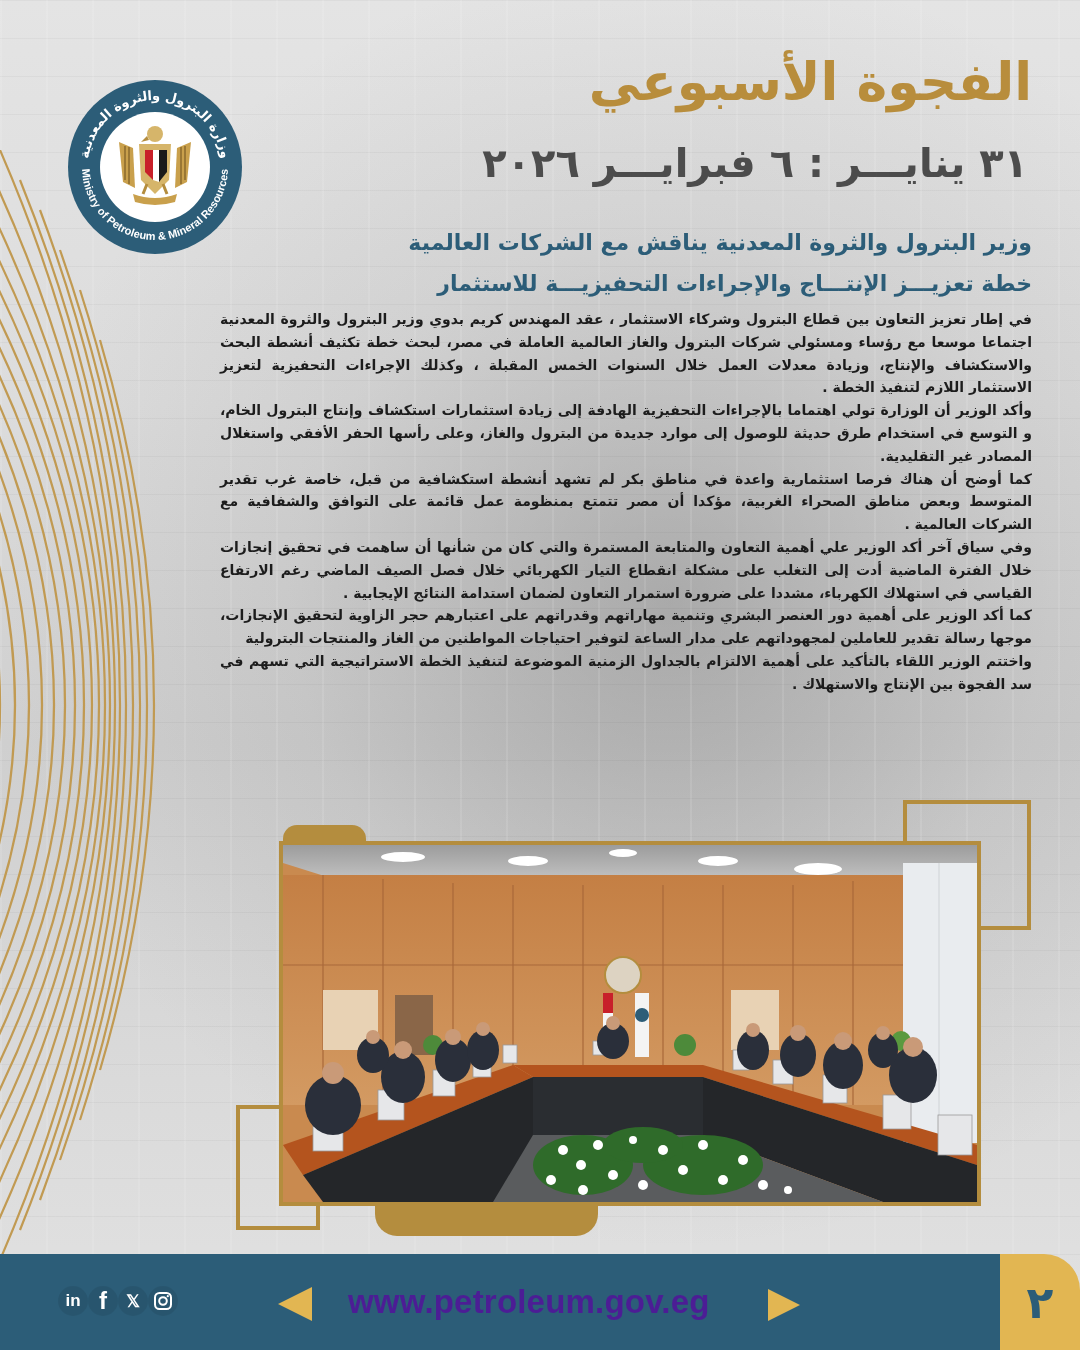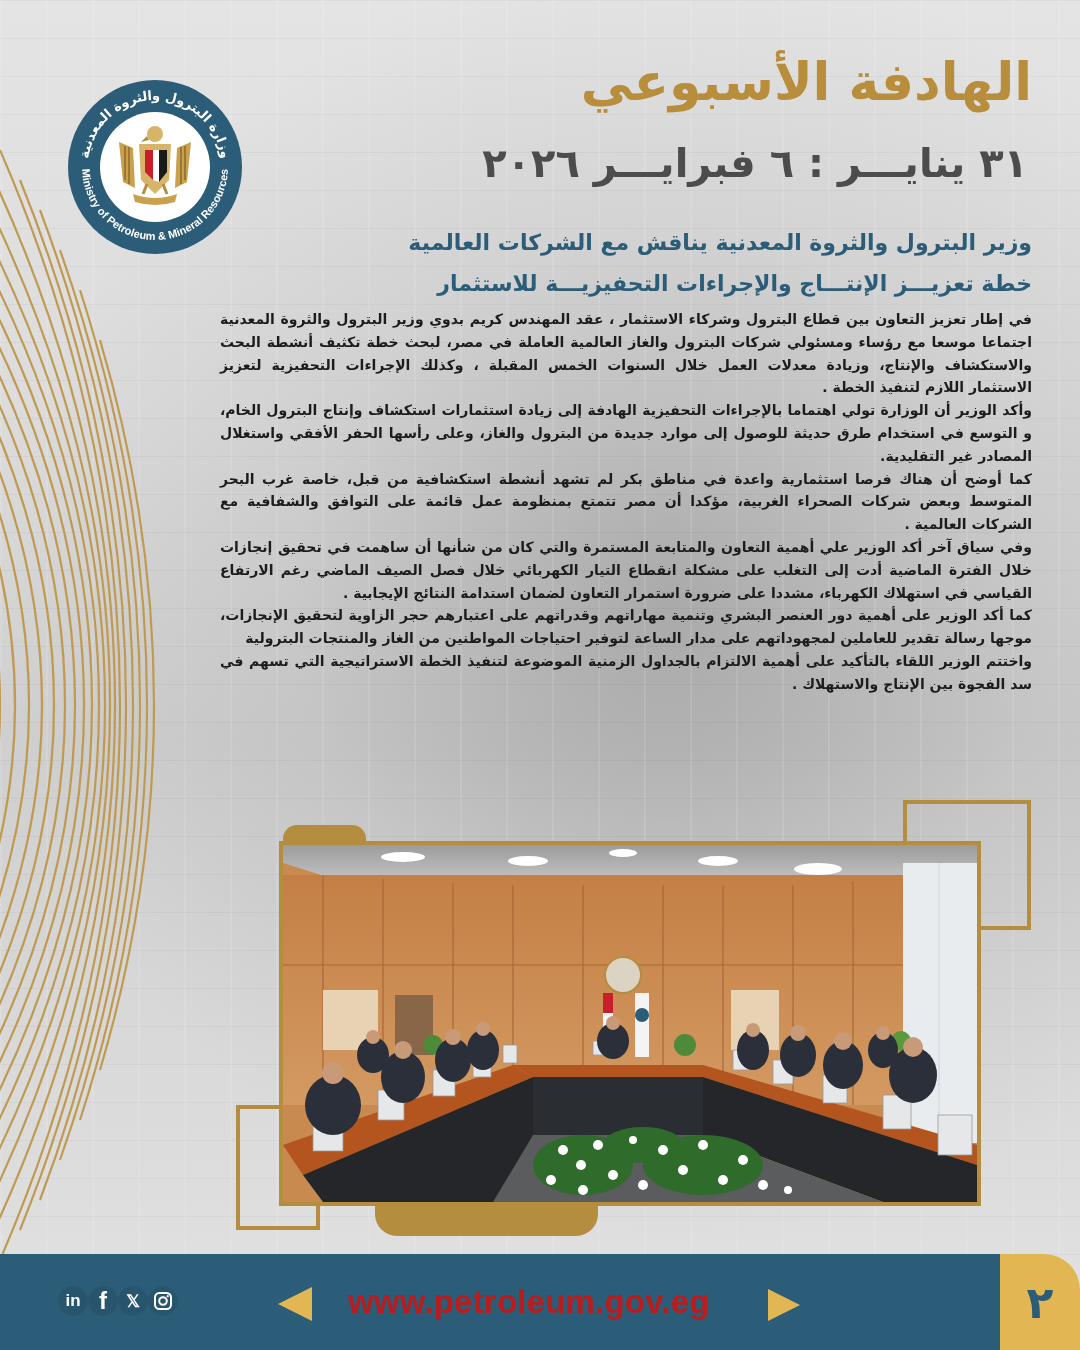--- a/index.html
+++ b/index.html
@@ -97,21 +97,21 @@
       border-right: 34px solid #e2b652;
     }
     .arrow-right {
       position: absolute; left: 768px; top: 1289px; width: 0; height: 0;
       border-top: 16px solid transparent; border-bottom: 16px solid transparent;
       border-left: 32px solid #e2b652;
     }
     .website {
       position: absolute; left: 348px; top: 1283px;
       font-family: "Liberation Sans", sans-serif; font-weight: bold;
-      font-size: 33px; color: #b91c1c; letter-spacing: 0.2px; text-align: right;
+      font-size: 33px; color: #4c1d95; letter-spacing: 0.2px; text-align: right;
     }
   </style>
 </head>
 <body>
 
 <div class="bg-texture"></div>
 
 <svg class="gold-arcs" viewBox="0 0 260 1110" preserveAspectRatio="none">
   <g fill="none" stroke="#c19a52" stroke-width="2.2">
     <path d="M-260,0 Q260,555 -260,1110"></path>
@@ -165,32 +165,32 @@
       <path d="M40,28 L46,28 L46,60 L40,58 Z" fill="#ffffff"></path>
       <path d="M46,28 L54,28 L54,50 L46,60 Z" fill="#1a1a1a"></path>
 
       <path d="M20,72 Q42,80 64,72 L62,80 Q42,86 22,80 Z" fill="#c9a04c"></path>
 
       <path d="M34,62 L30,72 M50,62 L54,72" stroke="#b48d3e" stroke-width="3"></path>
     </svg>
   </div>
 </div>
 
-<div class="header-title">الهادفة الأسبوعي</div>
+<div class="header-title">الفجوة الأسبوعي</div>
 <div class="header-date">٣١ ينايـــر : ٦ فبرايـــر ٢٠٢٦</div>
 
 <div class="headline">
   <span>وزير البترول والثروة المعدنية يناقش مع الشركات العالمية</span>
   <span>خطة تعزيـــز الإنتـــاج والإجراءات التحفيزيـــة للاستثمار</span>
 </div>
 
 <div class="body-text">
   <p>في إطار تعزيز التعاون بين قطاع البترول وشركاء الاستثمار ، عقد المهندس كريم بدوي وزير البترول والثروة المعدنية اجتماعا موسعا مع رؤساء ومسئولي شركات البترول والغاز العالمية العاملة في مصر، لبحث خطة تكثيف أنشطة البحث والاستكشاف والإنتاج، وزيادة معدلات العمل خلال السنوات الخمس المقبلة ، وكذلك الإجراءات التحفيزية لتعزيز الاستثمار اللازم لتنفيذ الخطة .</p>
   <p>وأكد الوزير أن الوزارة تولي اهتماما بالإجراءات التحفيزية الهادفة إلى زيادة استثمارات استكشاف وإنتاج البترول الخام، و التوسع في استخدام طرق حديثة للوصول إلى موارد جديدة من البترول والغاز، وعلى رأسها الحفر الأفقي واستغلال المصادر غير التقليدية.</p>
-  <p>كما أوضح أن هناك فرصا استثمارية واعدة في مناطق بكر لم تشهد أنشطة استكشافية من قبل، خاصة غرب البحر المتوسط وبعض شركات الصحراء الغربية، مؤكدا أن مصر تتمتع بمنظومة عمل قائمة على التوافق والشفافية مع الشركات العالمية .</p>
+  <p>كما أوضح أن هناك فرصا استثمارية واعدة في مناطق بكر لم تشهد أنشطة استكشافية من قبل، خاصة غرب تقدير المتوسط وبعض مناطق الصحراء الغربية، مؤكدا أن مصر تتمتع بمنظومة عمل قائمة على التوافق والشفافية مع الشركات العالمية .</p>
   <p>وفي سياق آخر أكد الوزير علي أهمية التعاون والمتابعة المستمرة والتي كان من شأنها أن ساهمت في تحقيق إنجازات خلال الفترة الماضية أدت إلى التغلب على مشكلة انقطاع التيار الكهربائي خلال فصل الصيف الماضي رغم الارتفاع القياسي في استهلاك الكهرباء، مشددا على ضرورة استمرار التعاون لضمان استدامة النتائج الإيجابية .</p>
   <p>كما أكد الوزير على أهمية دور العنصر البشري وتنمية مهاراتهم وقدراتهم على اعتبارهم حجر الزاوية لتحقيق الإنجازات، موجها رسالة تقدير للعاملين لمجهوداتهم على مدار الساعة لتوفير احتياجات المواطنين من الغاز والمنتجات البترولية</p>
   <p>واختتم الوزير اللقاء بالتأكيد على أهمية الالتزام بالجداول الزمنية الموضوعة لتنفيذ الخطة الاستراتيجية التي تسهم في سد الفجوة بين الإنتاج والاستهلاك .</p>
 </div>
 
 <div class="frame-tr"></div>
 <div class="frame-bl"></div>
 <div class="tab-top"></div>
 <div class="tab-bottom"></div>
 

